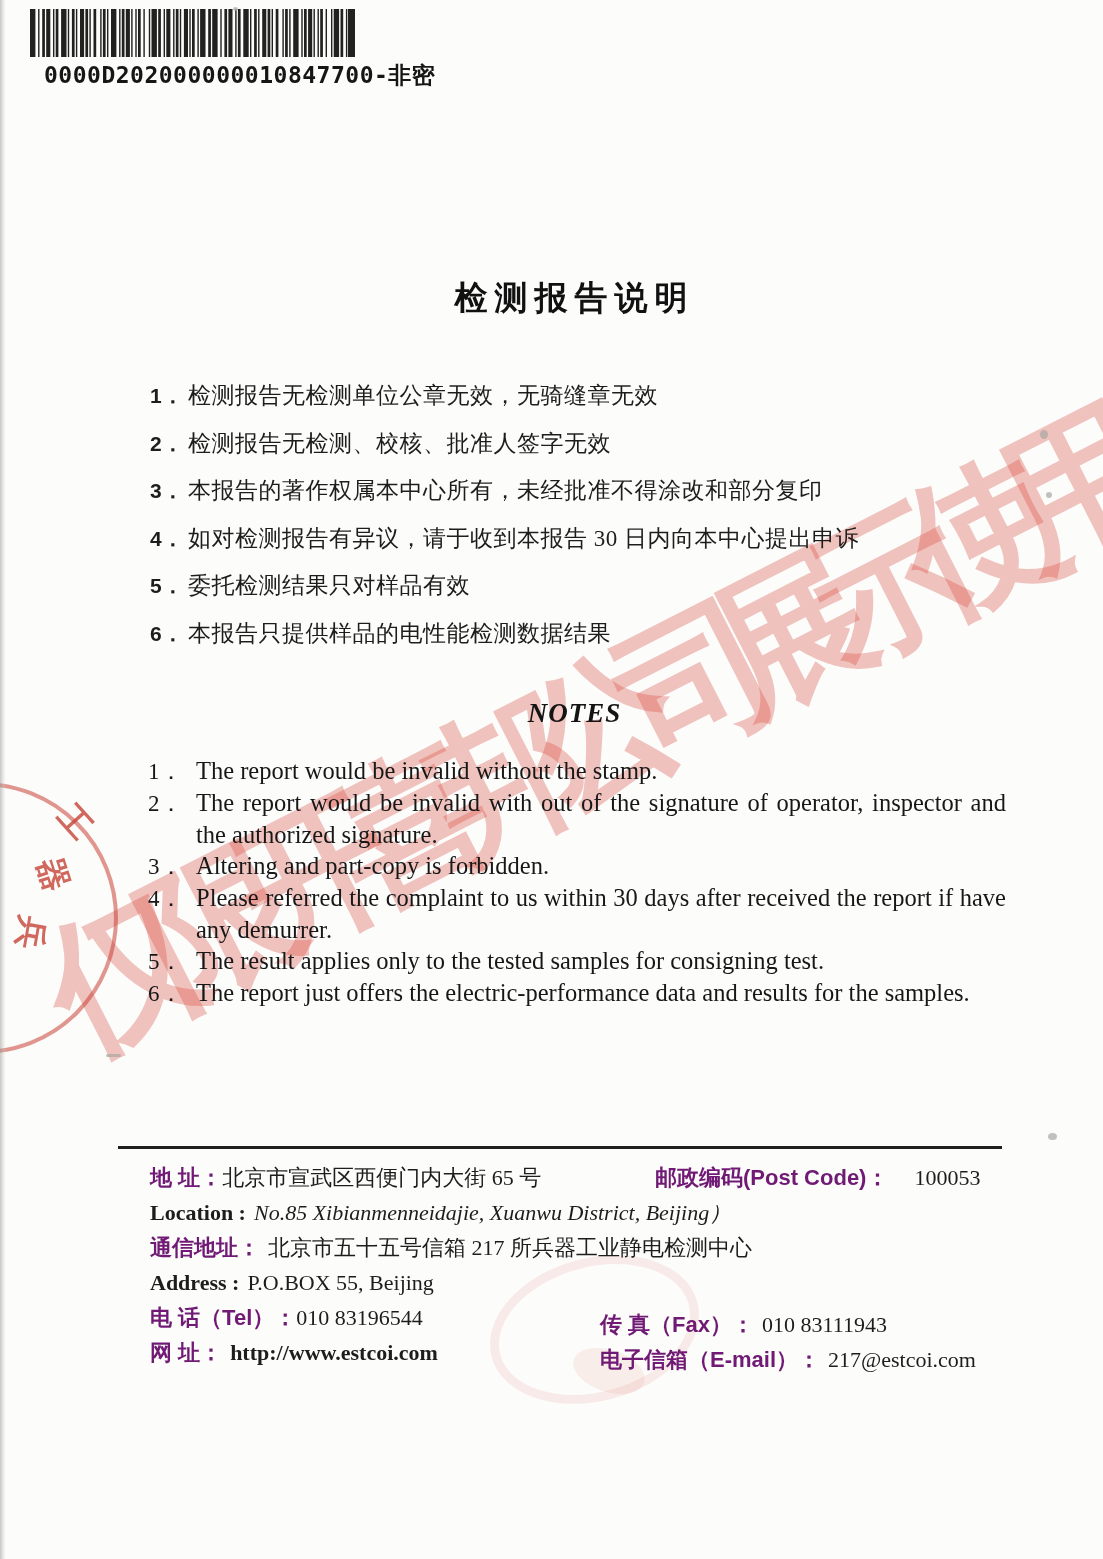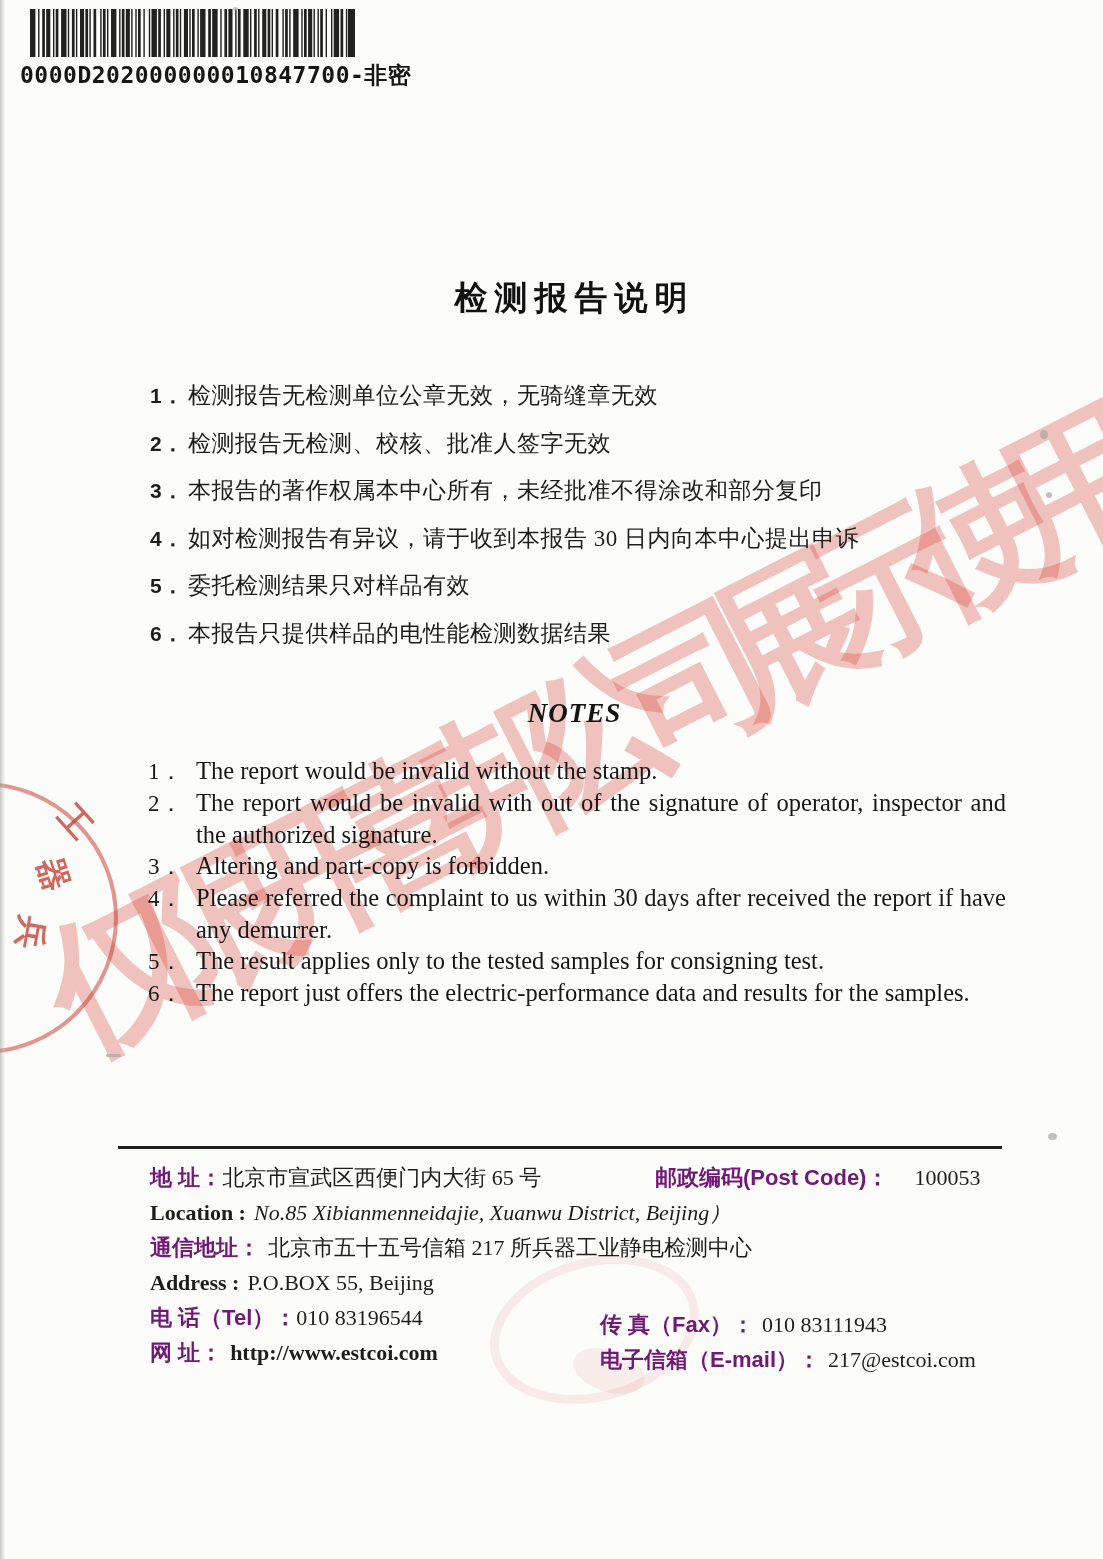--- a/index.html
+++ b/index.html
@@ -9,21 +9,21 @@
     font-family:"Liberation Serif","DejaVu Serif",serif;
     color:#1d1d1d;
   }
   .page{position:absolute;inset:0;}
   
   .edgeL{position:absolute;left:0;top:0;width:6px;height:1559px;
     background:linear-gradient(90deg,rgba(150,148,142,.5),rgba(215,213,207,.25) 70%,transparent);z-index:5;}
   .speck{position:absolute;background:#a9a7a2;border-radius:50%;opacity:.7;z-index:5;}
   
   .barcode{position:absolute;left:30px;top:9px;z-index:2;}
-  .code{position:absolute;left:20px;top:60px;z-index:2;
+  .code{position:absolute;left:44px;top:60px;z-index:2;
     font-family:"DejaVu Sans Mono",monospace;font-weight:700;font-size:23px;letter-spacing:.5px;color:#161616;}
   
   .wm{position:absolute;left:58px;top:905px;z-index:1;white-space:nowrap;
     font-family:"DejaVu Sans","Liberation Sans",sans-serif;font-weight:700;
     font-size:152px;letter-spacing:-45px;color:rgba(214,70,58,.32);
     transform:rotate(-27deg);transform-origin:0 50%;pointer-events:none;}
   
   .stamp{position:absolute;left:0;top:0;z-index:1;pointer-events:none;}
   .stamp-ring{position:absolute;left:-154px;top:782px;width:264px;height:264px;border-radius:50%;
     border:4px solid rgba(201,66,54,.55);}

